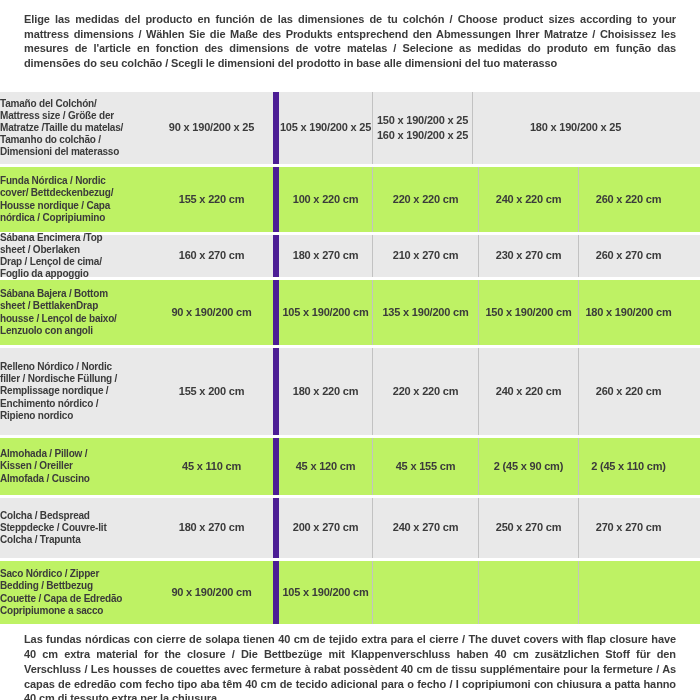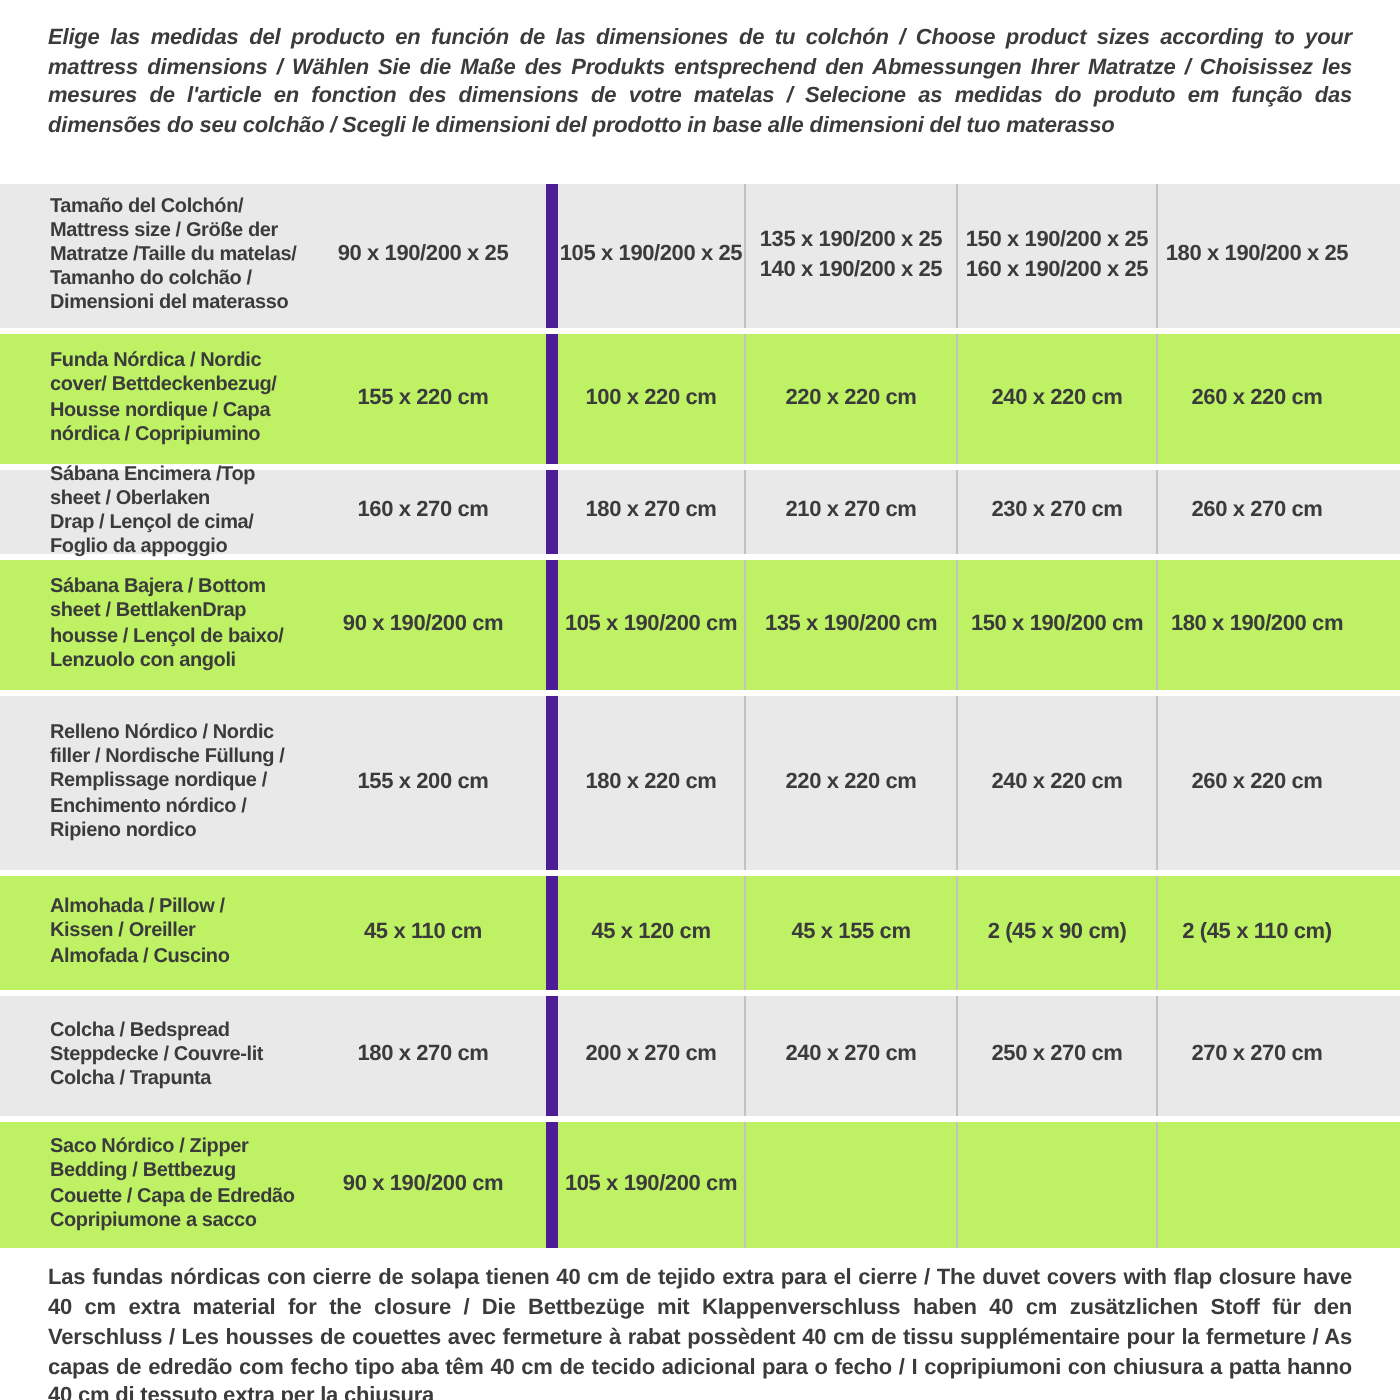--- a/index.html
+++ b/index.html
@@ -11,41 +11,39 @@
     overflow:hidden;
   }
   .intro {
     margin:12px 24px 0 24px;
     min-height:72px;
     font-size:11px;
     font-weight:700;
     line-height:1.33;
     text-align:justify;
     letter-spacing:-0.1px;
-    font-style:italic;
   }
   .sizes-table { margin-top:8px; }
   .row {
     display:flex;
     align-items:stretch;
     margin-bottom:3px;
     width:700px;
   }
   .row.odd  { background:#e9e9e9; }
   .row.even { background:#bef264; }
   .r1{height:72px} .r2{height:65px} .r3{height:42px} .r4{height:65px}
   .r5{height:87px} .r6{height:57px} .r7{height:60px} .r8{height:63px}
   .cell {
     display:flex;
     align-items:center;
     box-sizing:border-box;
   }
   .label {
     width:150px;
-    padding-left:25px;
     font-size:10px;
     font-weight:700;
     line-height:1.22;
     white-space:pre-line;
     letter-spacing:-0.2px;
   }
   .val {
     justify-content:center;
     text-align:center;
     font-size:11px;
@@ -76,22 +74,20 @@
 <div class="sizes-table">
 
   <div class="row odd r1">
     <div class="cell label">Tamaño del Colchón/
 Mattress size / Größe der
 Matratze /Taille du matelas/
 Tamanho do colchão /
 Dimensioni del materasso</div>
     <div class="cell val c1">90 x 190/200 x 25</div>
     <div class="cell val c2">105 x 190/200 x 25</div>
-    <div class="cell val c3">135 x 190/200 x 25
-140 x 190/200 x 25</div>
     <div class="cell val c4">150 x 190/200 x 25
 160 x 190/200 x 25</div>
     <div class="cell val c5">180 x 190/200 x 25</div>
   </div>
 
   <div class="row even r2">
     <div class="cell label">Funda Nórdica / Nordic
 cover/ Bettdeckenbezug/
 Housse nordique / Capa
 nórdica / Copripiumino</div>

